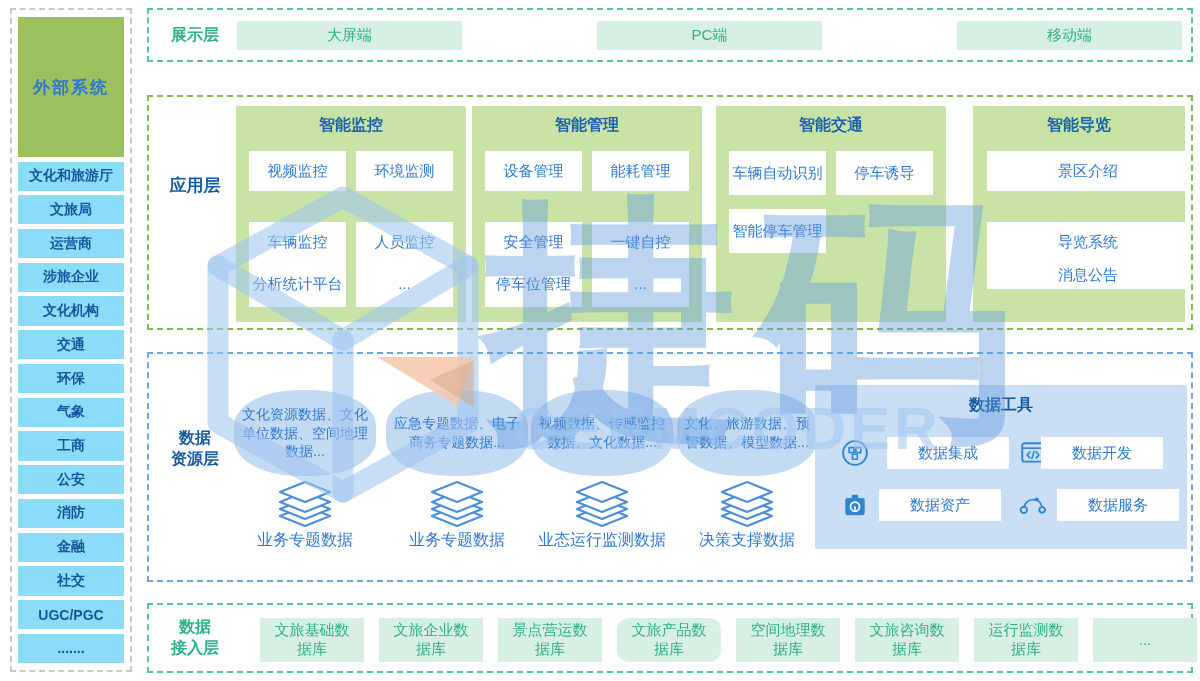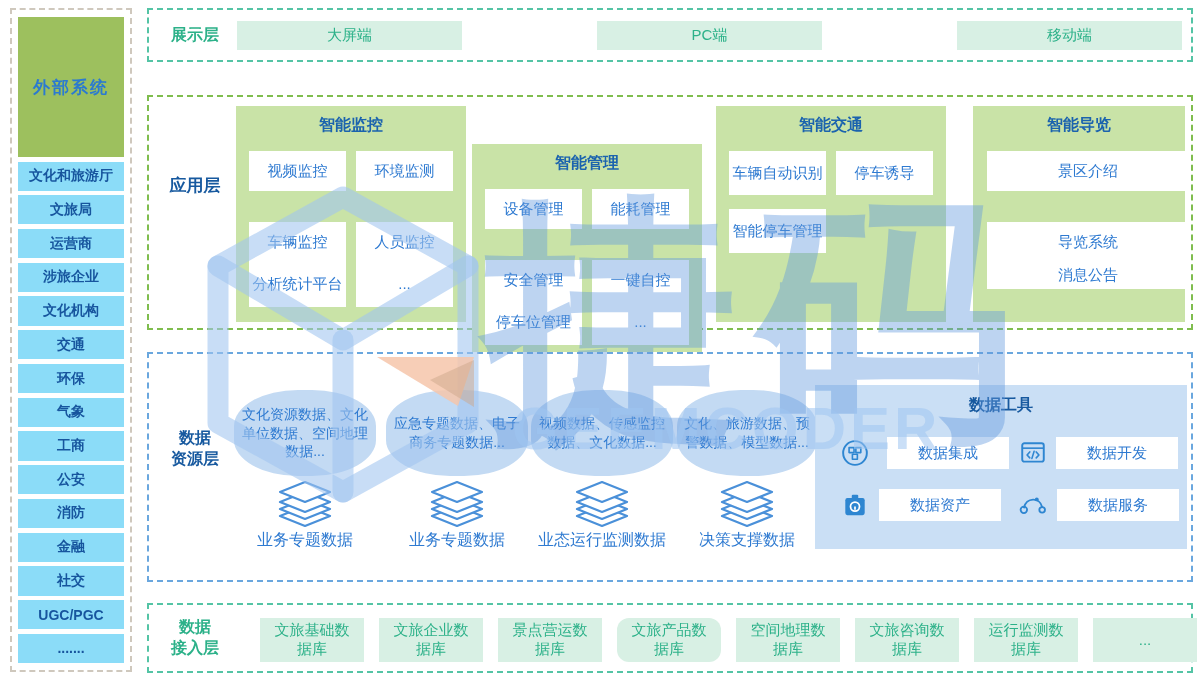--- a/index.html
+++ b/index.html
@@ -93,21 +93,21 @@
     <div class="app-col dotted" style="left:87px;width:230px;">
       <div class="col-title">智能监控</div>
       <div class="app-box flexc ba r1">视频监控</div>
       <div class="app-box flexc bb r1">环境监测</div>
       <div class="app-box flexc ba r2">车辆监控</div>
       <div class="app-box flexc bb r2">人员监控</div>
       <div class="app-box flexc ba r3">分析统计平台</div>
       <div class="app-box flexc bb r3">...</div>
     </div>
 
-    <div class="app-col dotted" style="left:323px;width:230px;margin-top:38px;">
+    <div class="app-col dotted" style="left:323px;width:230px;">
       <div class="col-title">智能管理</div>
       <div class="app-box flexc ba r1">设备管理</div>
       <div class="app-box flexc bb r1">能耗管理</div>
       <div class="app-box flexc ba r2">安全管理</div>
       <div class="app-box flexc bb r2">一键自控</div>
       <div class="app-box flexc ba r3">停车位管理</div>
       <div class="app-box flexc bb r3">...</div>
     </div>
 
     <div class="app-col dotted" style="left:567px;width:230px;">
@@ -187,21 +187,21 @@
 
       <svg class="tool-icon" style="left:204px;top:54px;" viewBox="0 0 26 26">
         <rect x="3" y="4" width="20" height="17" rx="2" fill="none" stroke="#2e86d1" stroke-width="1.8"></rect>
         <line x1="3" y1="8.5" x2="23" y2="8.5" stroke="#2e86d1" stroke-width="1.5"></line>
         <g fill="none" stroke="#2e86d1" stroke-width="1.5" stroke-linecap="round" stroke-linejoin="round">
           <polyline points="10,12 7.5,14.8 10,17.5"></polyline>
             <polyline points="16,12 18.5,14.8 16,17.5"></polyline>
           <line x1="14" y1="11.5" x2="12" y2="18"></line>
         </g>
       </svg>
-      <div class="tool-box flexc" style="left:241px;top:52px;">数据开发</div>
+      <div class="tool-box flexc" style="left:226px;top:52px;">数据开发</div>
 
       <svg class="tool-icon" style="left:26px;top:106px;" viewBox="0 0 26 26">
         <rect x="10" y="3.5" width="6" height="4" rx="1" fill="#2e86d1"></rect>
         <rect x="4" y="6.5" width="18" height="16" rx="2" fill="#2e86d1"></rect>
         <circle cx="13" cy="14.5" r="4.2" fill="none" stroke="#ffffff" stroke-width="1.6"></circle>
         <line x1="13" y1="14.5" x2="13" y2="17.5" stroke="#ffffff" stroke-width="1.6"></line>
       </svg>
       <div class="tool-box flexc" style="left:64px;top:104px;">数据资产</div>
 
       <svg class="tool-icon" style="left:204px;top:106px;" viewBox="0 0 26 26">

